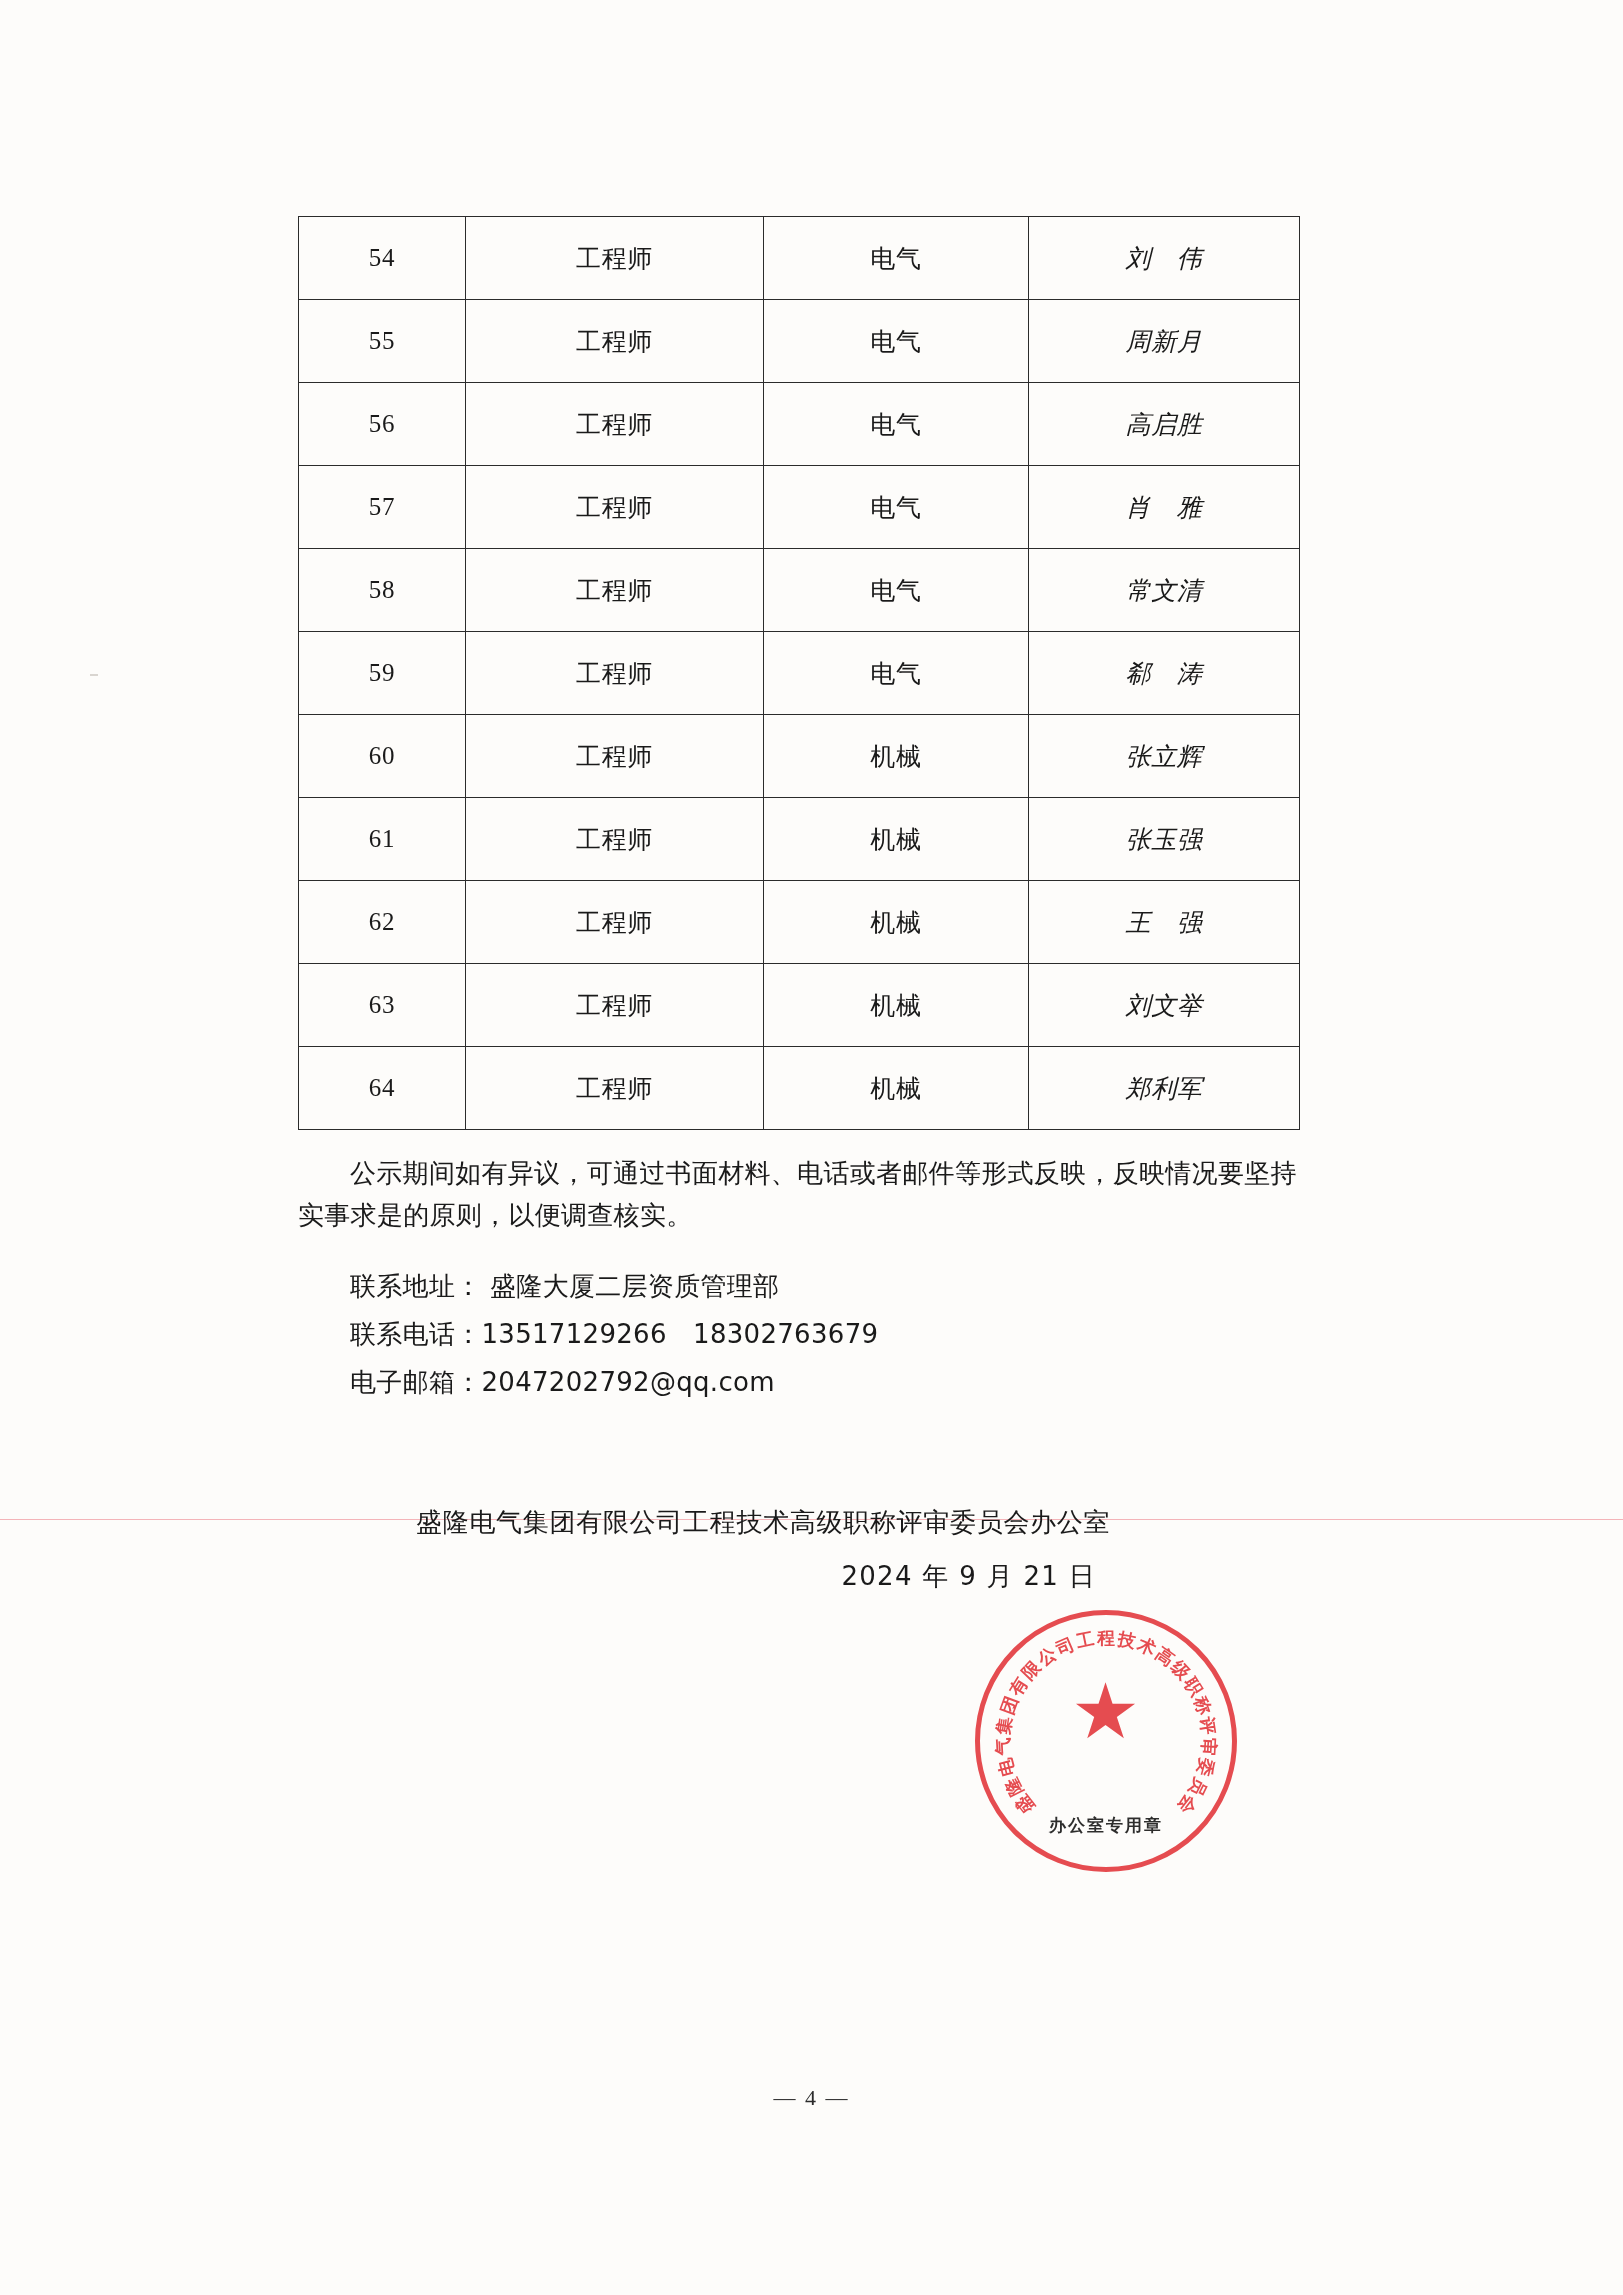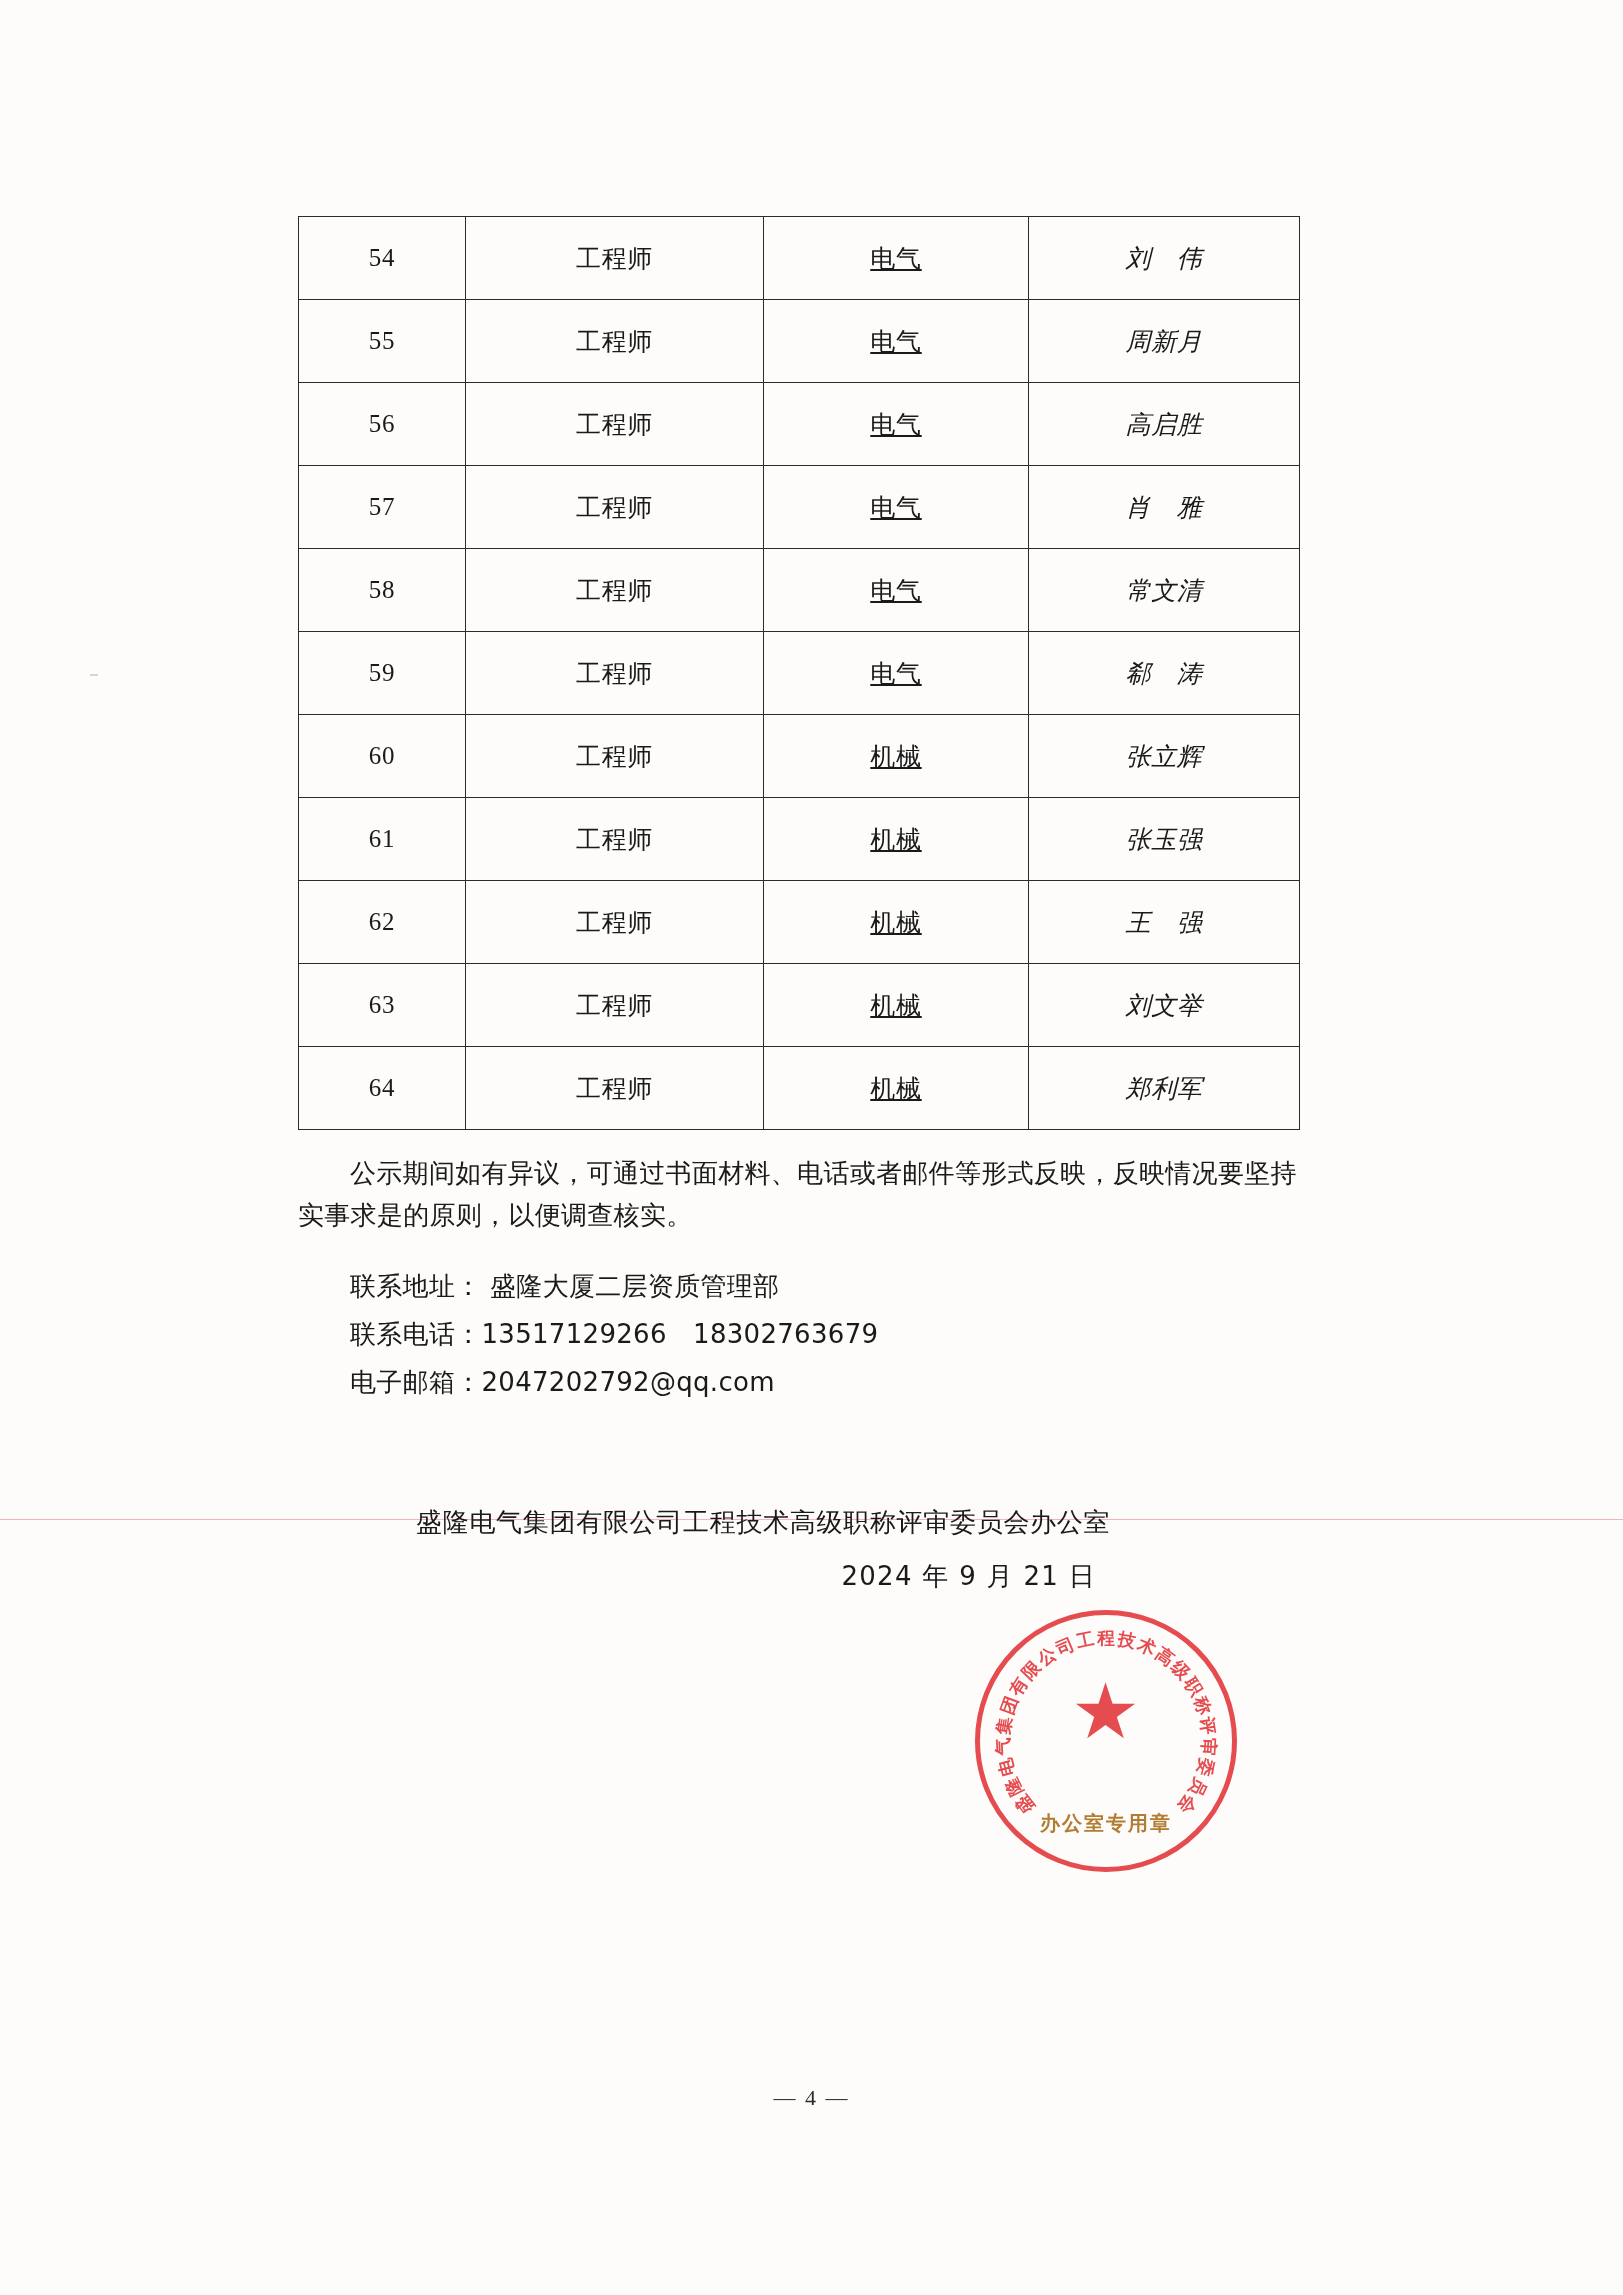--- a/index.html
+++ b/index.html
@@ -58,21 +58,20 @@
   }
   table.roster td.num {
     width: 164px;
     font-family: "Liberation Serif", serif;
   }
   table.roster td.title {
     width: 295px;
   }
   table.roster td.major {
     width: 262px;
-    text-decoration: underline;
   }
   table.roster td.name {
     width: 268px;
     font-style: italic;
   }
   .cjk {
     font-family: "DejaVu Sans", "Liberation Sans", sans-serif;
     font-size: 24px;
   }
 
@@ -169,22 +168,22 @@
     transform-origin: 0 0;
     white-space: nowrap;
   }
   .seal-bottom-text {
     position: absolute;
     left: 0;
     right: 0;
     bottom: 35px;
     text-align: center;
     font-family: "DejaVu Sans", "Liberation Sans", sans-serif;
-    font-size: 20px;
-    color: #a16207;
+    font-size: 17px;
+    color: #000000;
     font-weight: bold;
     letter-spacing: 2px;
   }
 
   
   .footer {
     position: absolute;
     left: 0;
     right: 0;
     top: 2085px;

